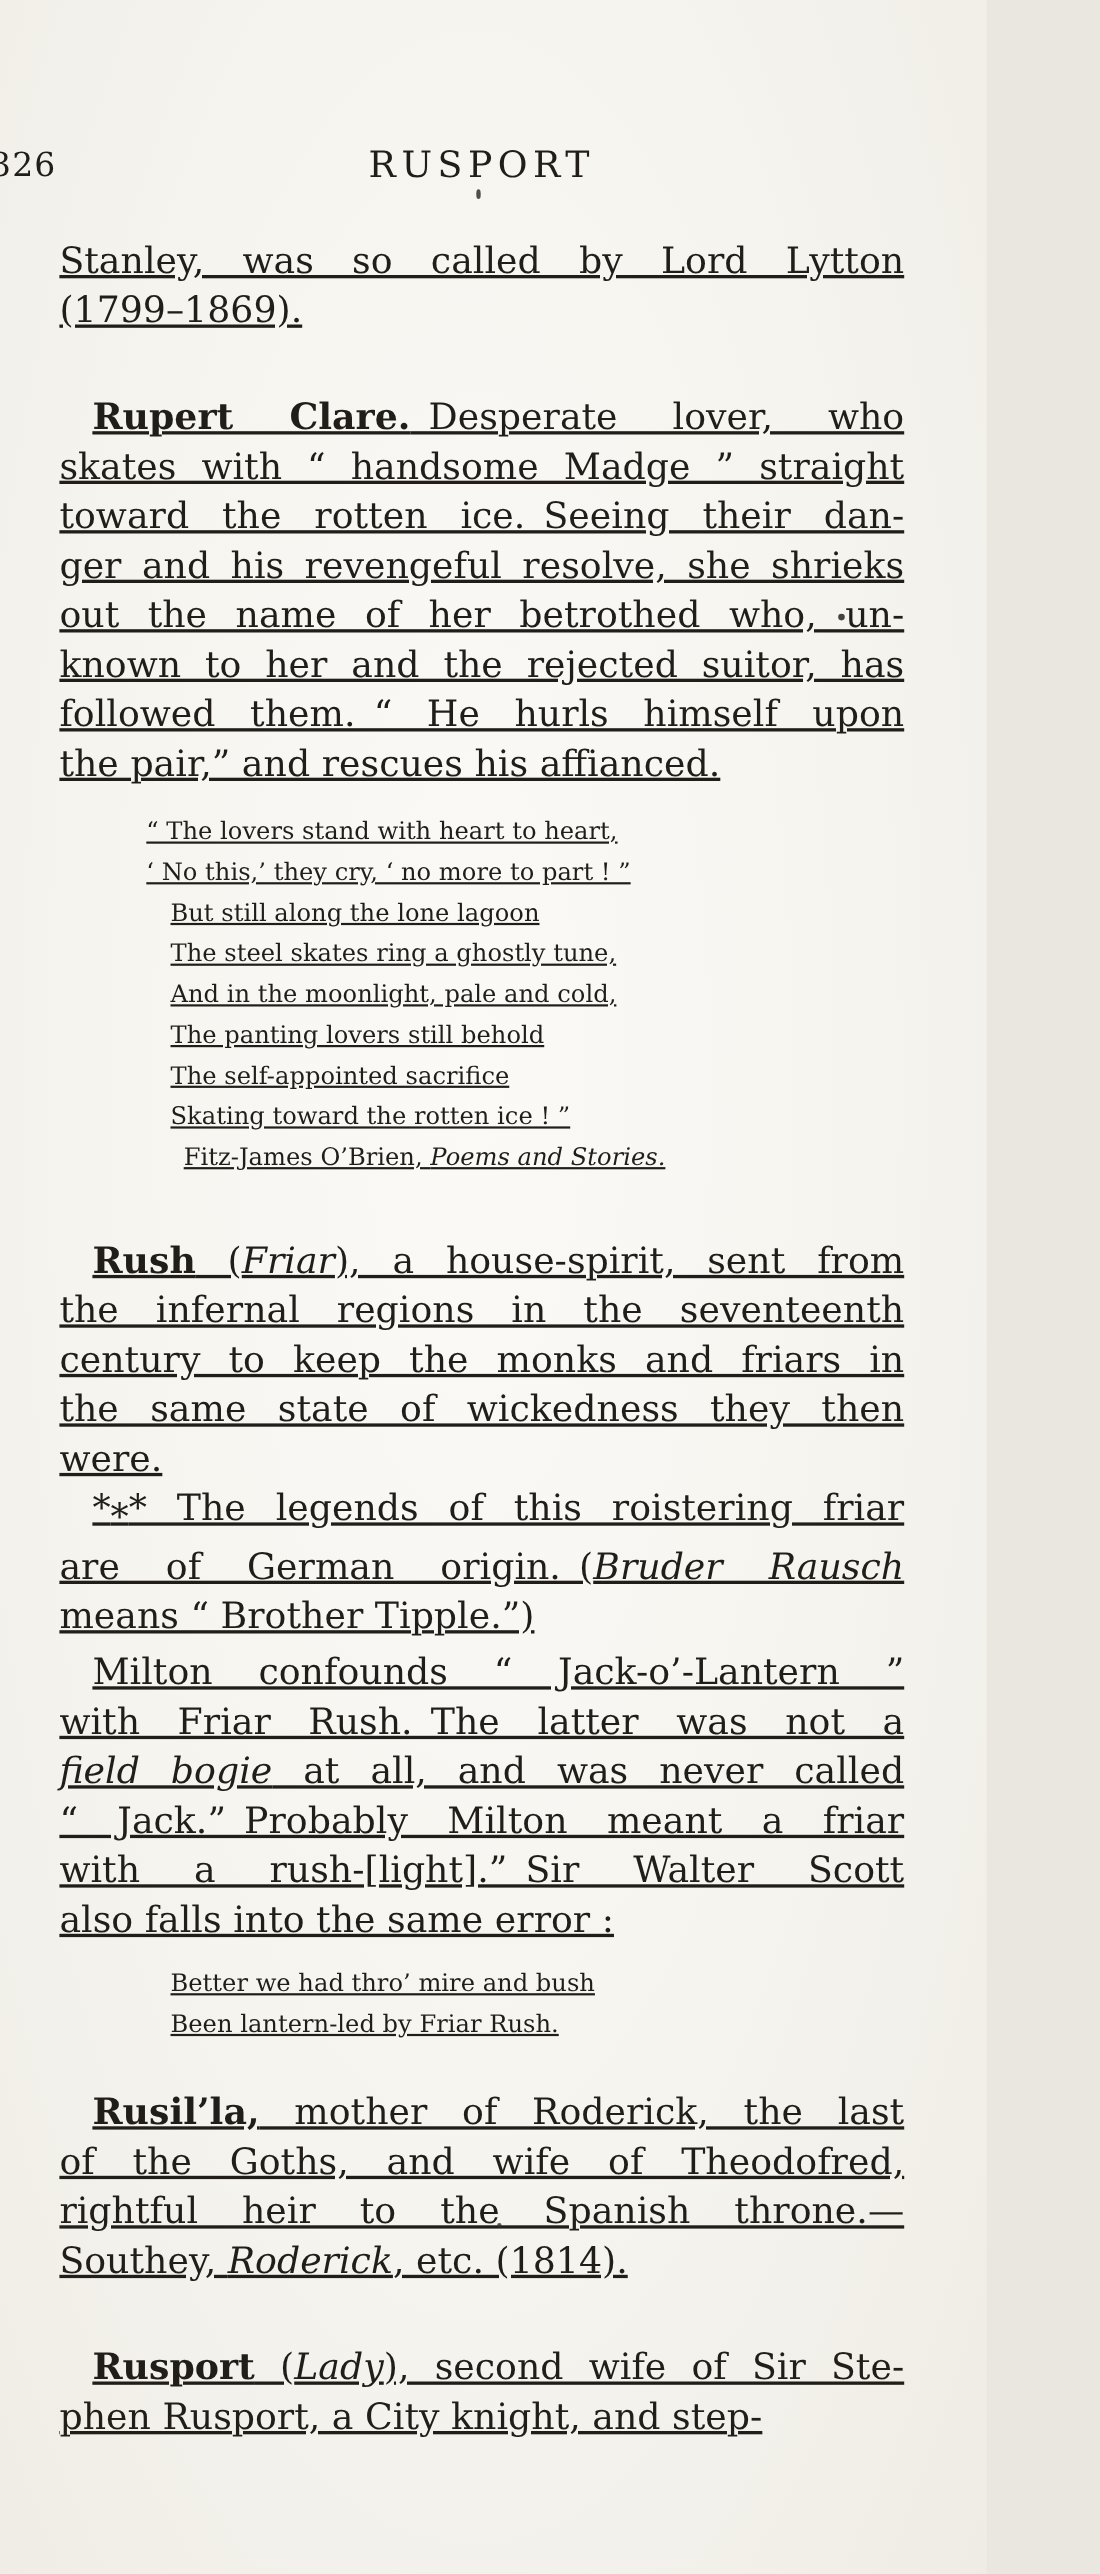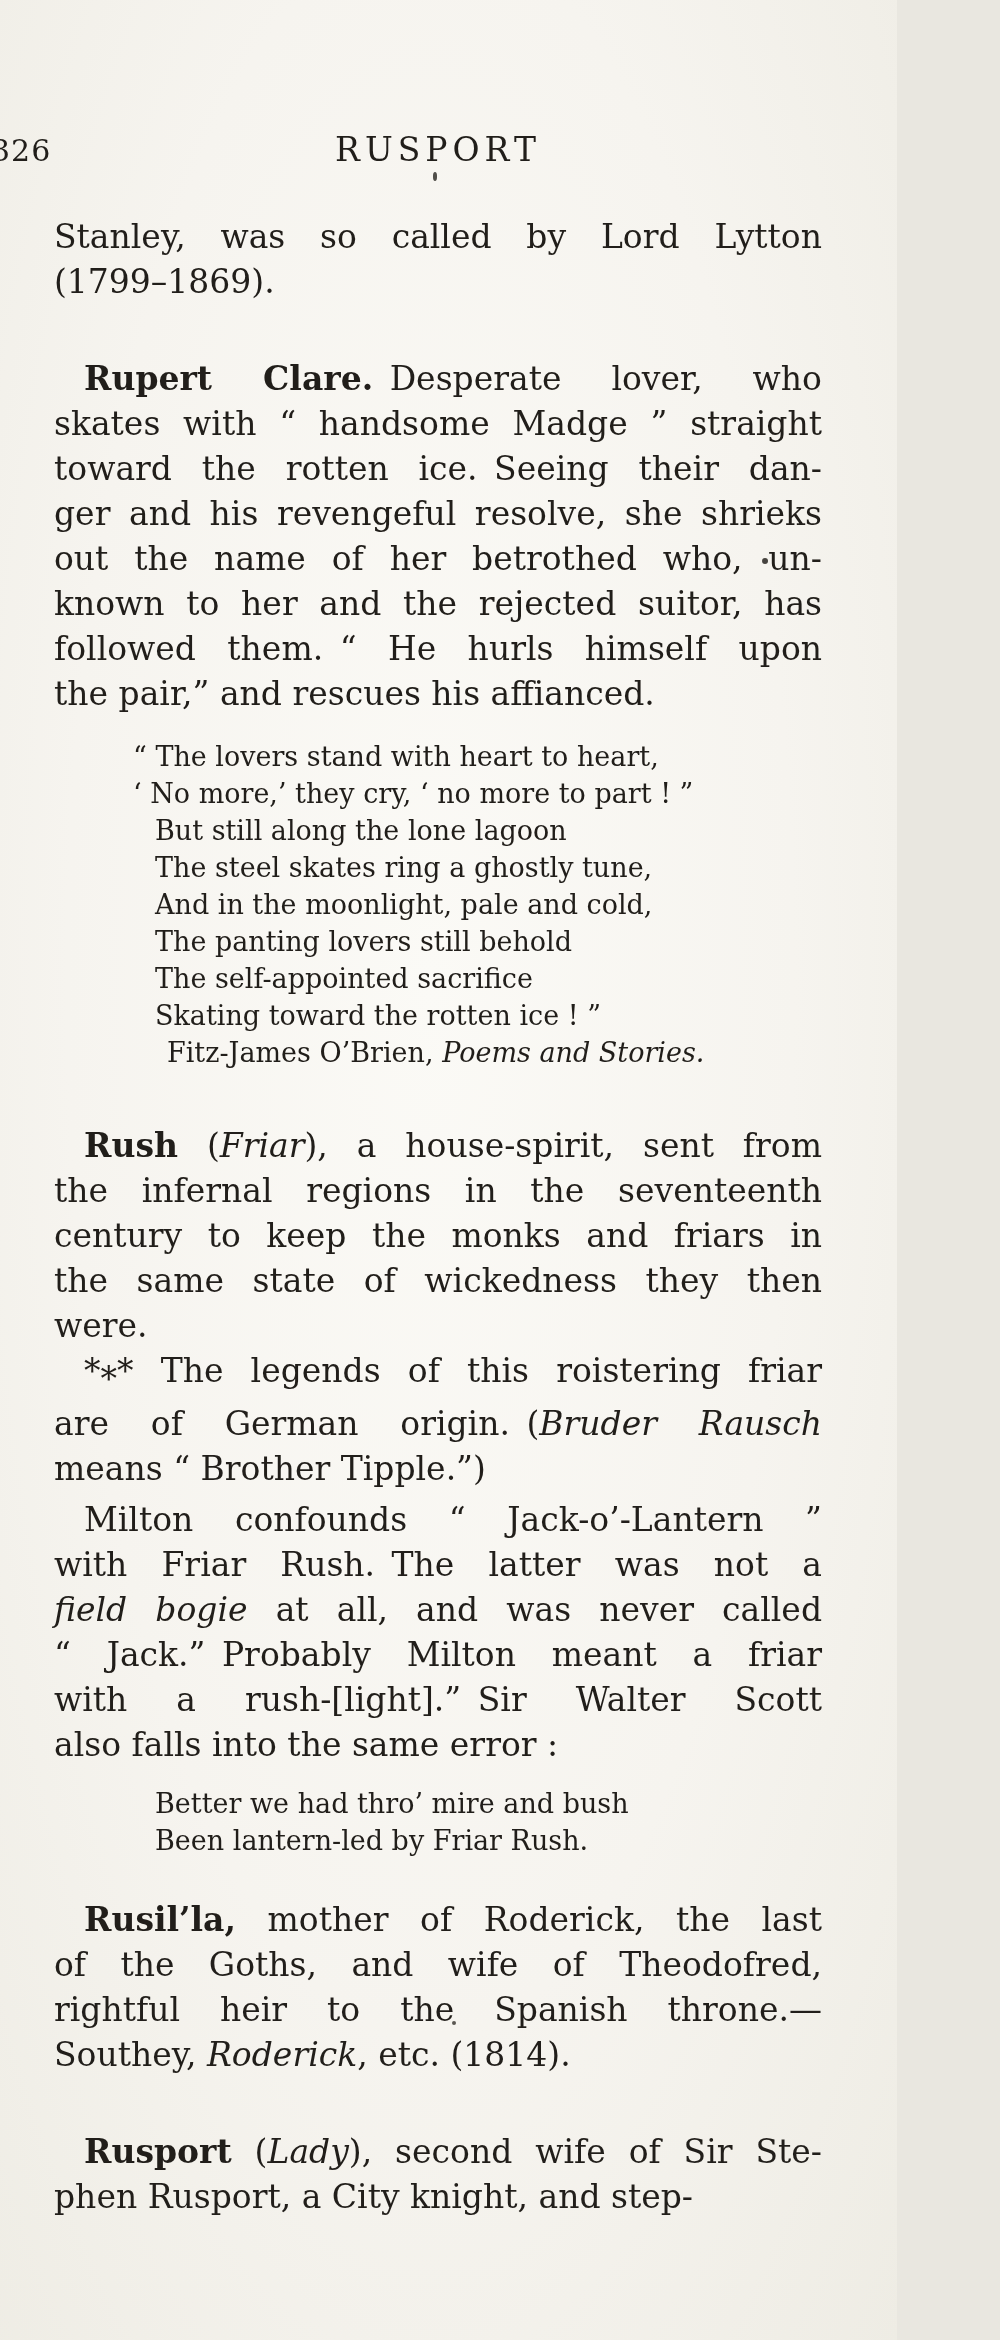--- a/index.html
+++ b/index.html
@@ -21,28 +21,28 @@
     position: absolute; left: -9px; top: 3px;
     font-size: 30px; letter-spacing: 1px;
   }
   .header-title {
     position: absolute; left: 54px; width: 768px;
     text-align: center; font-size: 33px; letter-spacing: 5px;
   }
   .text-block {
     margin-left: 54px; width: 768px;
     padding-top: 44px;
-    font-size: 33px; line-height: 45px;
+    font-size: 33px; line-height: 45px; text-decoration: underline;
   }
   .block { margin: 0; }
   .line { min-height: 45px; }
   .para .line { text-align: justify; text-align-last: justify; }
   .para .line.last { text-align-last: left; }
   .line.first-indent { text-indent: 30px; }
-  .poem { font-size: 27px; line-height: 37px; }
+  .poem { font-size: 22px; line-height: 37px; }
   .poem .line { min-height: 37px; text-align: left; }
   .b-poem1 { margin-left: 79px; margin-top: 22px; margin-bottom: 52px; }
   .b-poem2 { margin-left: 101px; margin-top: 18px; margin-bottom: 38px; }
   .poem .line.ind { padding-left: 22px; }
   .b-poem1 .line.attr { padding-left: 34px; }
   .b-poem2 .line.attr { text-align: right; padding-right: 45px; }
   .b-rupert { margin-top: 52px; }
   .b-note { margin-top: 0; }
   .b-milton { margin-top: 6px; }
   .b-rusport { margin-top: 52px; }
@@ -74,21 +74,21 @@
         <div class="line"><span>skates with “ handsome Madge ” straight</span></div>
         <div class="line"><span>toward the rotten ice. Seeing their dan-</span></div>
         <div class="line"><span>ger and his revengeful resolve, she shrieks</span></div>
         <div class="line"><span>out the name of her betrothed who, un-</span></div>
         <div class="line"><span>known to her and the rejected suitor, has</span></div>
         <div class="line"><span>followed them. “ He hurls himself upon</span></div>
         <div class="line last"><span>the pair,” and rescues his affianced.</span></div>
       </div>
       <div class="block poem b-poem1">
         <div class="line"><span>“ The lovers stand with heart to heart,</span></div>
-        <div class="line"><span>‘ No more,’ they cry, ‘ no more to part ! ”</span></div>
+        <div class="line"><span>‘ No this,’ they cry, ‘ no more to part ! ”</span></div>
         <div class="line ind"><span>But still along the lone lagoon</span></div>
         <div class="line ind"><span>The steel skates ring a ghostly tune,</span></div>
         <div class="line ind"><span>And in the moonlight, pale and cold,</span></div>
         <div class="line ind"><span>The panting lovers still behold</span></div>
         <div class="line ind"><span>The self-appointed sacrifice</span></div>
         <div class="line ind"><span>Skating toward the rotten ice ! ”</span></div>
         <div class="line attr last"><span>Fitz-James O’Brien, </span><i>Poems and Stories.</i></div>
       </div>
       <div class="block para b-rush">
         <div class="line first-indent"><b>Rush</b><span> (</span><i>Friar</i><span>), a house-spirit, sent from</span></div>

